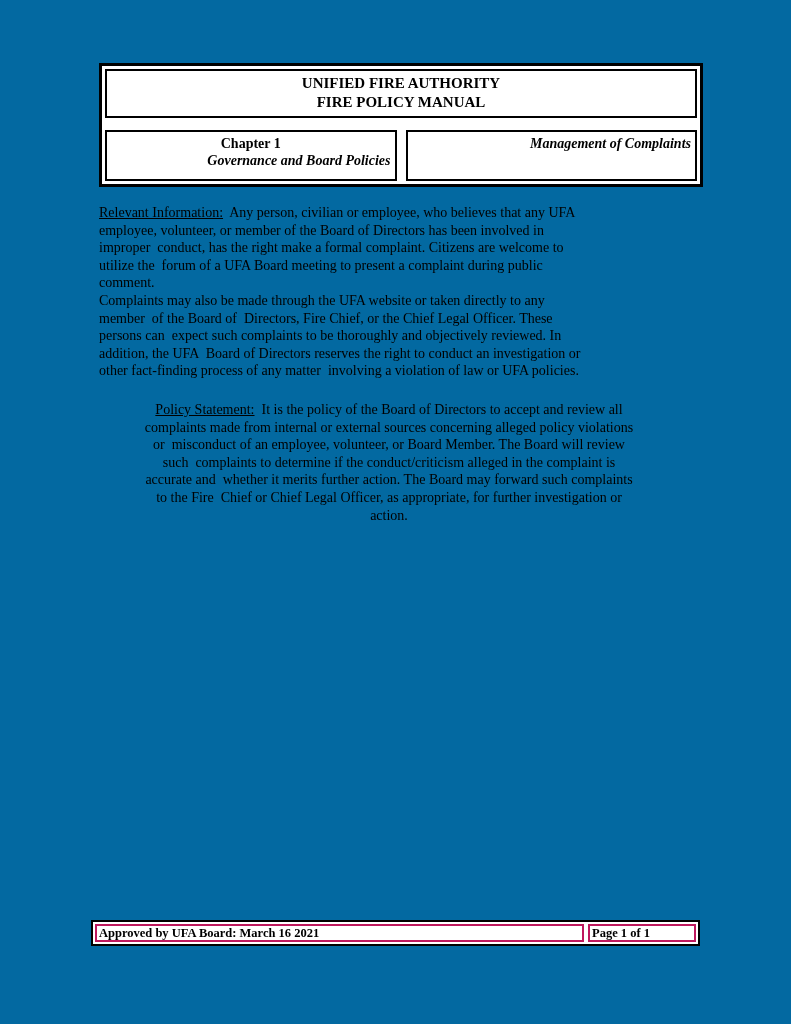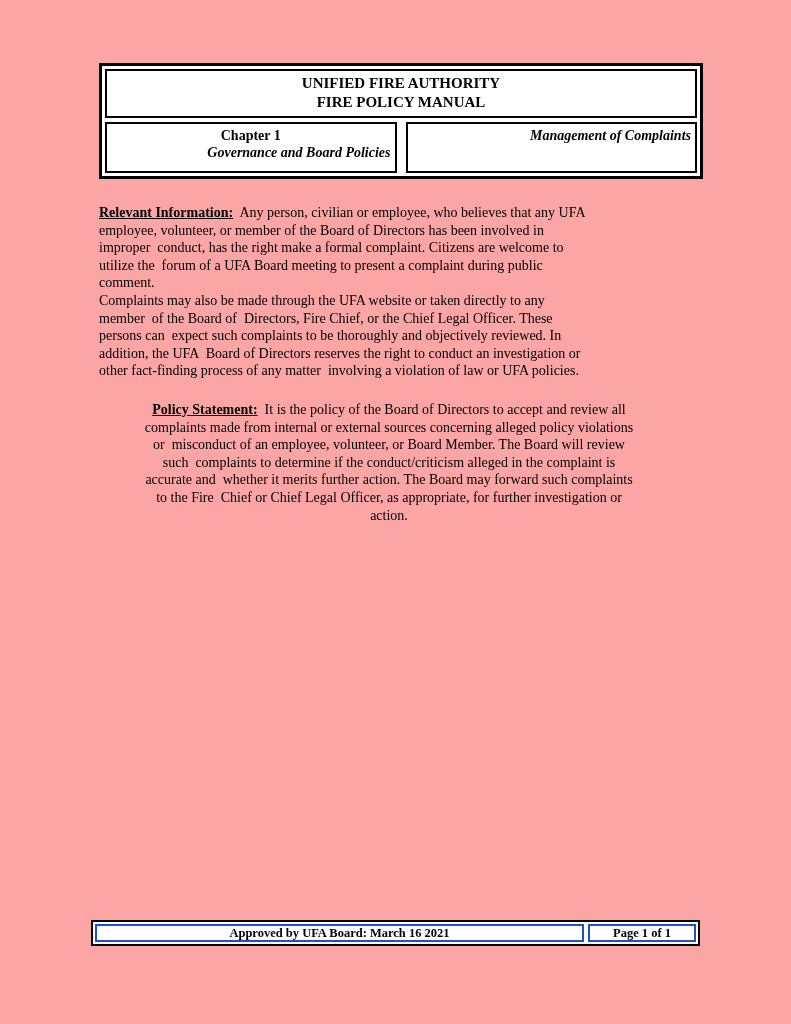--- a/index.html
+++ b/index.html
@@ -1,21 +1,21 @@
 <!DOCTYPE html>
 <html><head>
 <meta charset="utf-8">
 <style>
   * { margin: 0; padding: 0; box-sizing: border-box; }
   html, body { background: #e8e8e8; }
   .page {
     position: relative;
     width: 791px;
     height: 1024px;
-    background: #fca5a5;
+    background: #0369a1;
     font-family: "Liberation Serif", "DejaVu Serif", serif;
     color: #000000;
     overflow: hidden;
   }
 
   
   .header-table {
     position: absolute;
     left: 99px;
     top: 63px;
@@ -28,21 +28,21 @@
     border: 2px solid #000;
     text-align: center;
     padding: 3px 4px 4px;
     font-weight: bold;
     font-size: 15px;
     line-height: 19px;
   }
   .header-row2 {
     display: flex;
     gap: 9px;
-    margin-top: 4px;
+    margin-top: 12px;
   }
   .header-cell {
     flex: 1;
     border: 2px solid #000;
     text-align: center;
     padding: 3px 4px 10px;
     font-size: 14px;
     line-height: 17px;
   }
   .header-cell .cell-label { font-weight: bold; }
@@ -53,42 +53,42 @@
     position: absolute;
     left: 99px;
     top: 204px;
     width: 580px;
     font-size: 14px;
     line-height: 17.6px;
   }
   .para { white-space: pre-wrap; }
   .para + .para { margin-top: 21px; text-align: center; }
   .lead {
-    font-weight: bold;
+    font-weight: normal;
     text-decoration: underline;
   }
 
   
   .footer-table {
     position: absolute;
     left: 91px;
     top: 920px;
     width: 609px;
     border: 2px solid #000;
     padding: 2px;
     display: flex;
     gap: 4px;
     background: #fff;
   }
   .footer-cell {
-    border: 2px solid #1d4ed8;
+    border: 2px solid #be185d;
     font-weight: bold;
     font-size: 12.5px;
     line-height: 14px;
-    text-align: center;
+    text-align: left;
     padding: 0 2px;
   }
   .footer-cell.approval { flex: 1; }
   .footer-cell.pagenum { width: 108px; }
 </style>
 </head>
 <body>
 
 <div class="page">
 

